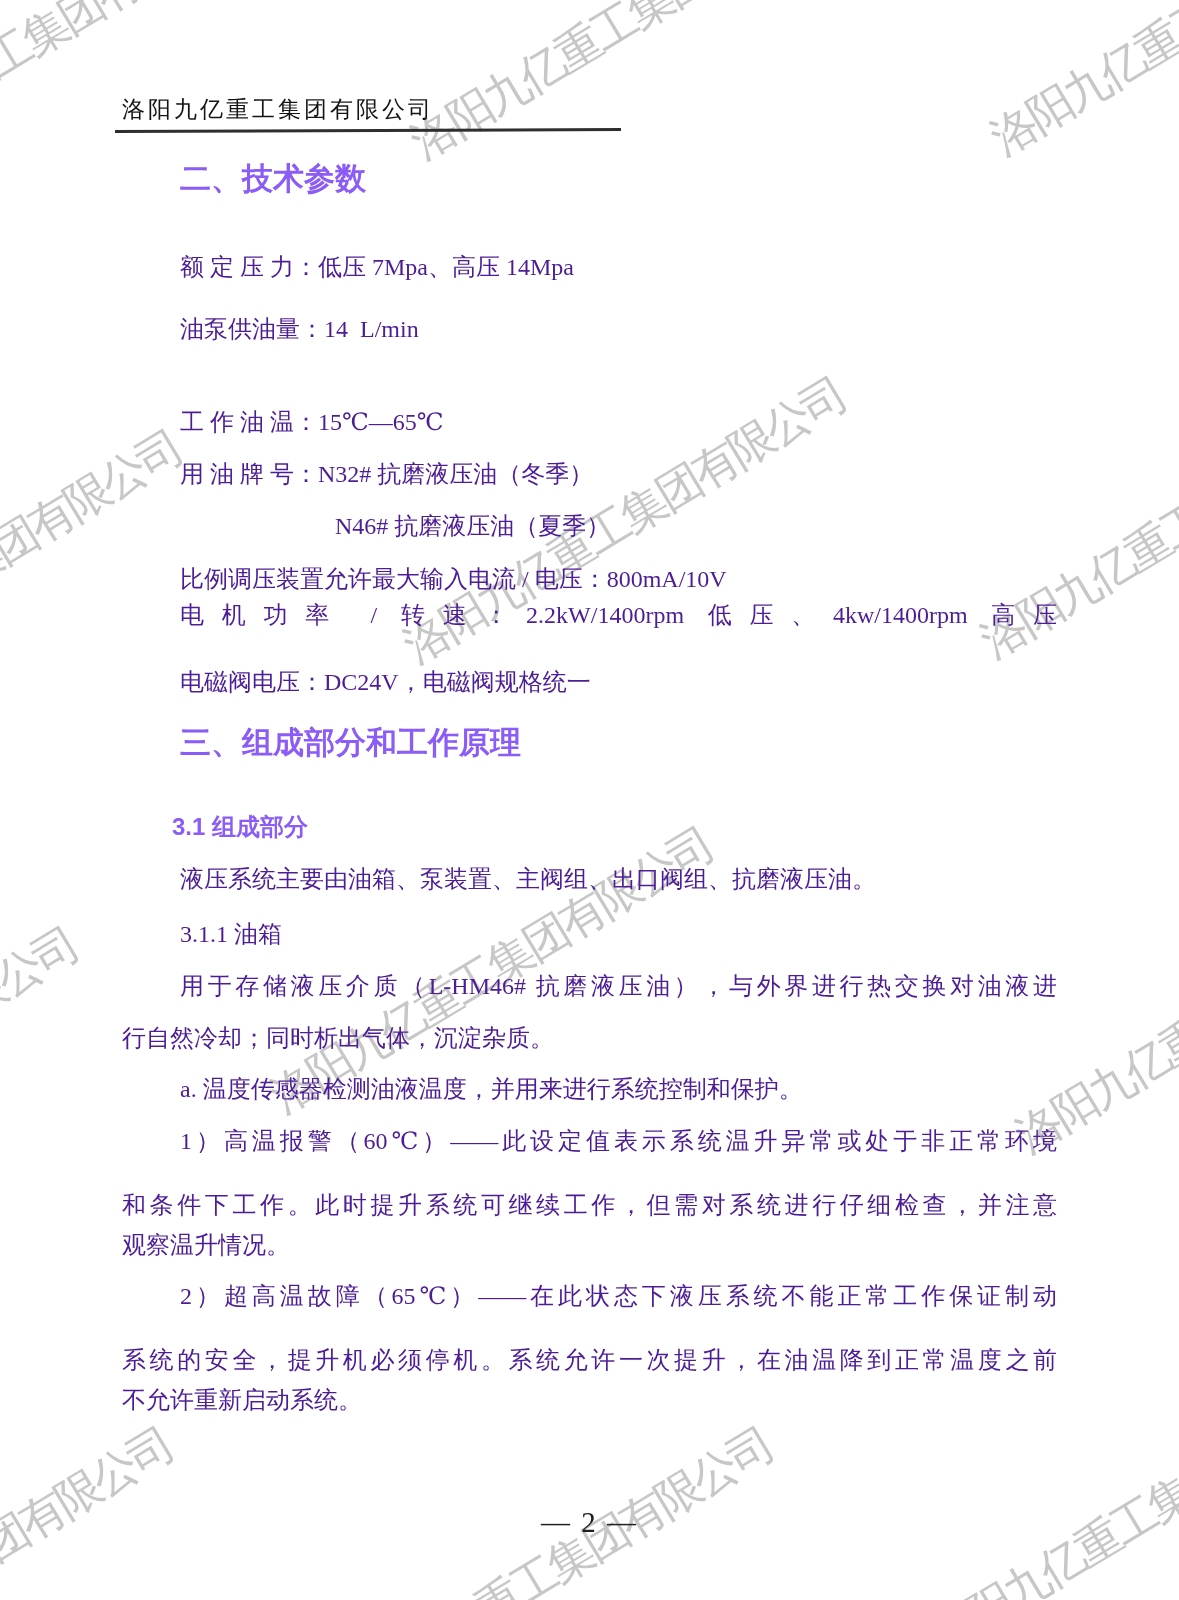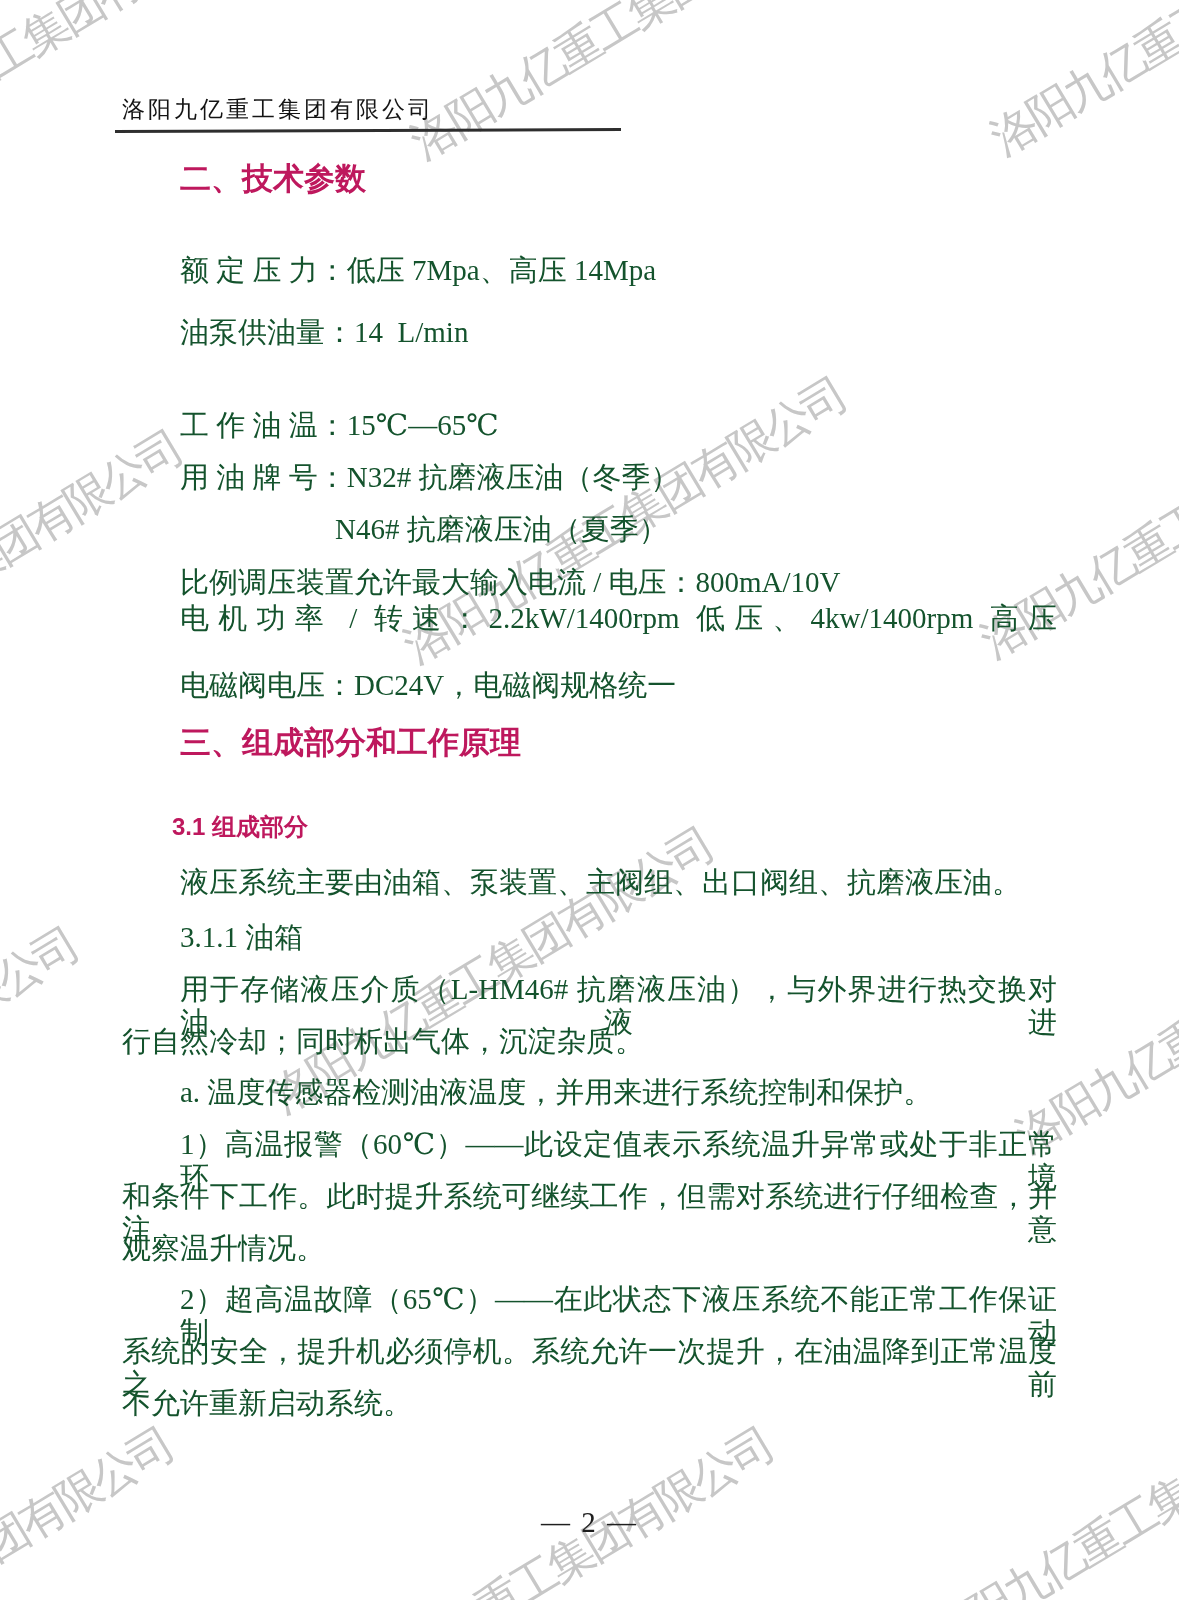--- a/index.html
+++ b/index.html
@@ -33,43 +33,44 @@
     white-space:pre;
   }
   .header-rule{
     position:absolute;left:115px;top:129px;
     width:506px;height:3px;background:#2e2e2e;
     transform:rotate(-0.25deg);
   }
   
   .line{
     position:absolute;
-    font-size:29px;line-height:1.15;
+    font-size:24px;line-height:1.15;
     white-space:pre;
-    color:#14532d;
+    color:#4c1d95;
   }
   .hline{
     position:absolute;
     font-family:"Liberation Sans","DejaVu Sans",sans-serif;
     font-weight:700;
     font-size:31px;line-height:1.1;
     white-space:pre;
-    color:#be185d;
+    color:#8b5cf6;
   }
   .fill{
     white-space:normal;
     width:877px;
     text-align:justify;
     text-align-last:justify;
   }
   .fill-wide{
     white-space:normal;
     width:935px;
     text-align:justify;
     text-align-last:justify;
+    margin-top:12px;
   }
   .footer{
     position:absolute;left:0;top:1506px;width:100%;
     text-align:center;
     font-size:29px;letter-spacing:2px;color:#1f1f1f;
   }
 </style>
 </head>
 <body>
 

